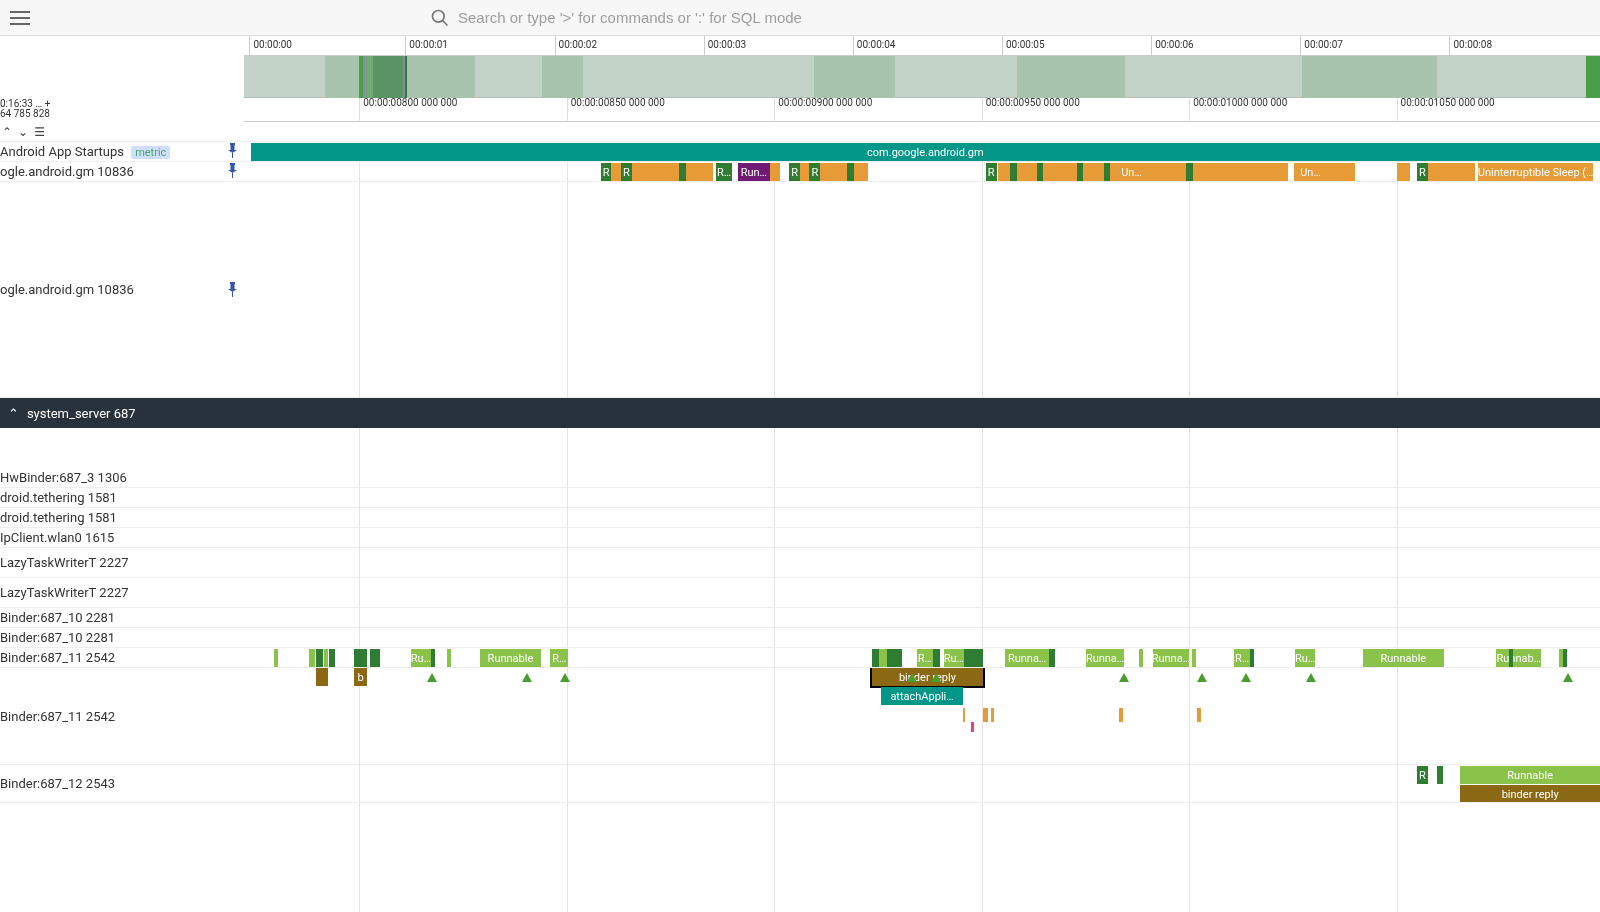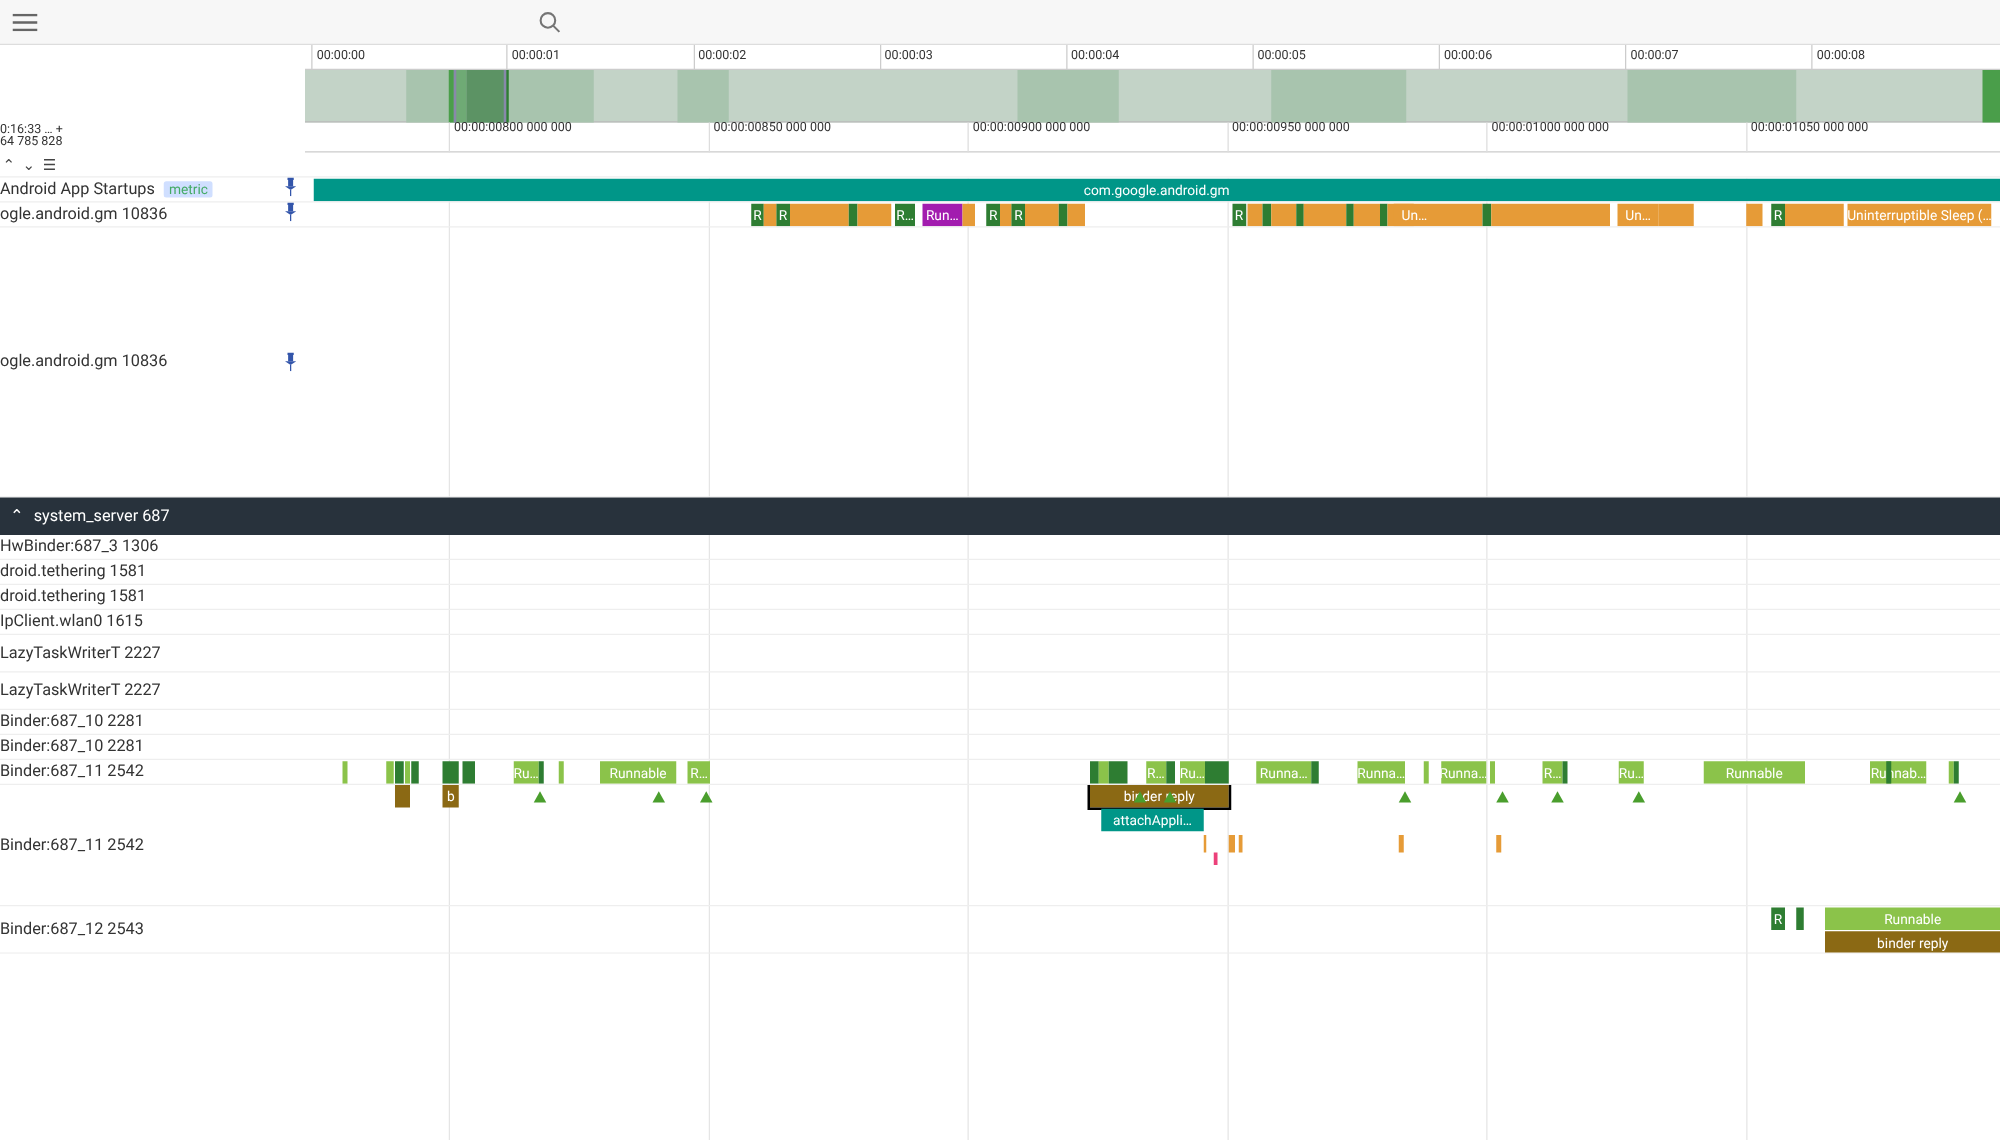--- a/index.html
+++ b/index.html
@@ -44,20 +44,21 @@
         <rect width="20" height="2" fill="#666"></rect>
         <rect y="6" width="20" height="2" fill="#666"></rect>
         <rect y="12" width="20" height="2" fill="#666"></rect>
       </svg>
   </div>
   <div class="searchbox">
     <svg class="search-icon" viewBox="0 0 24 24">
         <circle cx="10" cy="10" r="7" stroke="#757575" stroke-width="2" fill="none"></circle>
         <line x1="15" y1="15" x2="21" y2="21" stroke="#757575" stroke-width="2"></line>
       </svg>
+    <input class="search-input" placeholder="Search or type '&gt;' for commands or ':' for SQL mode" style="">
   </div>
 </div>
 
 <div class="ruler" id="major-ruler">
     <div class="tick" style="left: 0.4%;">00:00:00</div>
     <div class="tick" style="left: 11.9%;">00:00:01</div>
     <div class="tick" style="left: 22.9%;">00:00:02</div>
     <div class="tick" style="left: 33.9%;">00:00:03</div>
     <div class="tick" style="left: 44.9%;">00:00:04</div>
     <div class="tick" style="left: 55.9%;">00:00:05</div>
@@ -137,21 +138,21 @@
           </svg></span>
     </div>
     <div class="track-canvas" id="gm-sched">
         <div class="slice" style="left: 26.3%; width: 0.8%; top: 1px; background: rgb(46, 125, 50);">R</div>
         <div class="slice" style="left: 27.8%; width: 0.8%; top: 1px; background: rgb(46, 125, 50);">R</div>
         <div class="slice" style="left: 27.1%; width: 0.7%; top: 1px; background: rgb(230, 155, 55);"></div>
         <div class="slice" style="left: 28.6%; width: 3.5%; top: 1px; background: rgb(230, 155, 55);"></div>
         <div class="slice" style="left: 32.1%; width: 0.5%; top: 1px; background: rgb(46, 125, 50);"></div>
         <div class="slice" style="left: 32.6%; width: 2%; top: 1px; background: rgb(230, 155, 55);"></div>
         <div class="slice" style="left: 34.8%; width: 1.2%; top: 1px; background: rgb(46, 125, 50);">R…</div>
-        <div class="slice" style="left: 36.4%; width: 2.4%; top: 1px; background: #a21caf;">Run…</div>
+        <div class="slice" style="left: 36.4%; width: 2.4%; top: 1px; background: #701a75;">Run…</div>
         <div class="slice" style="left: 38.8%; width: 0.7%; top: 1px; background: rgb(230, 155, 55);"></div>
         <div class="slice" style="left: 40.2%; width: 0.8%; top: 1px; background: rgb(46, 125, 50);">R</div>
         <div class="slice" style="left: 41.7%; width: 0.8%; top: 1px; background: rgb(46, 125, 50);">R</div>
         <div class="slice" style="left: 41%; width: 0.7%; top: 1px; background: rgb(230, 155, 55);"></div>
         <div class="slice" style="left: 42.5%; width: 2%; top: 1px; background: rgb(230, 155, 55);"></div>
         <div class="slice" style="left: 44.5%; width: 0.5%; top: 1px; background: rgb(46, 125, 50);"></div>
         <div class="slice" style="left: 45%; width: 1%; top: 1px; background: rgb(230, 155, 55);"></div>
         <div class="slice" style="left: 54.7%; width: 0.8%; top: 1px; background: rgb(46, 125, 50);">R</div>
         <div class="slice" style="left: 55.6%; width: 0.9%; top: 1px; background: rgb(230, 155, 55);"></div>
         <div class="slice" style="left: 56.5%; width: 0.5%; top: 1px; background: rgb(46, 125, 50);"></div>
@@ -191,21 +192,21 @@
     <div></div>
       </div>
   </div>
 
   <div class="group-header">
     <span class="chev">⌃</span>
     <span>system_server 687</span>
   </div>
 
   <div id="thread-rows">
-      <div class="track-row" style="height: 20px;">
+      <div class="track-row" style="height: 20px; margin-top: 40px;">
         <div class="track-label">HwBinder:687_3 1306</div>
         <div class="track-canvas"></div>
       </div>
       <div class="track-row" style="height: 20px;">
         <div class="track-label">droid.tethering 1581</div>
         <div class="track-canvas"></div>
       </div>
       <div class="track-row" style="height: 20px;">
         <div class="track-label">droid.tethering 1581</div>
         <div class="track-canvas"></div>

